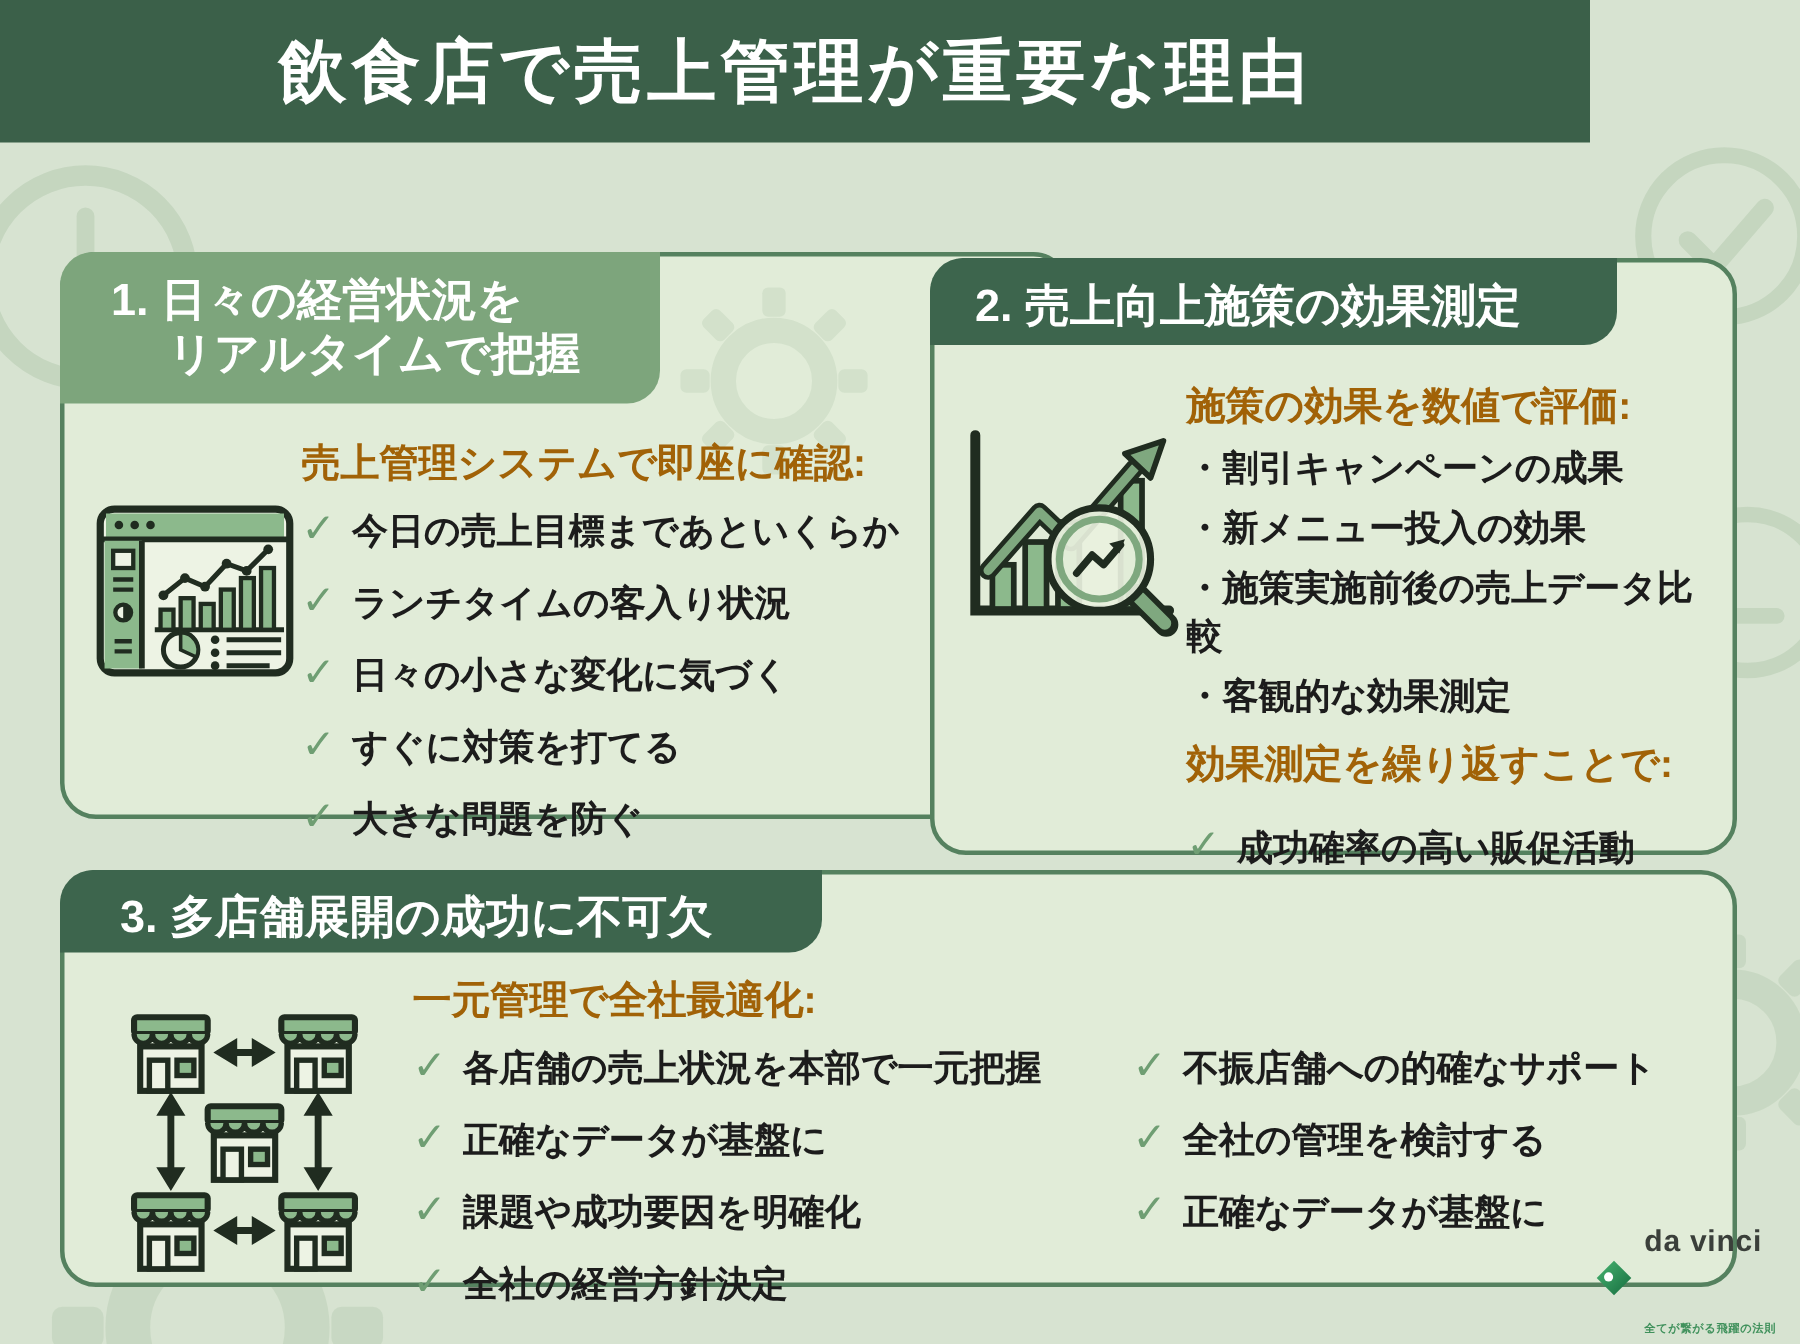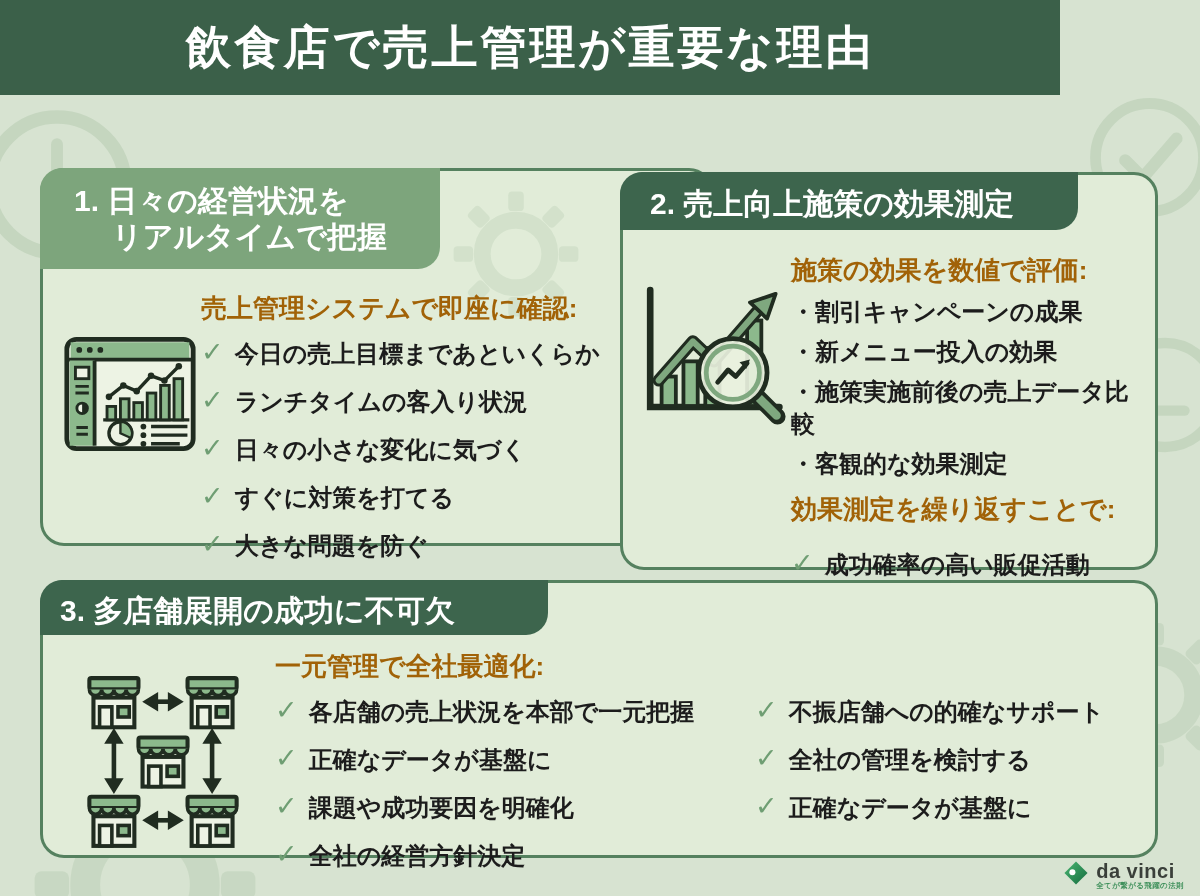--- a/index.html
+++ b/index.html
@@ -23,21 +23,21 @@
   .card2 { left:620px; top:172px; width:538px;  height:398px;border-radius:24px; }
   .card3 { left:40px;  top:580px; width:1118px; height:278px; }
 
   .badge { position:absolute; left:-3px; top:-3px; color:#fff; font-weight:800;
            border-radius:22px 0 22px 0; z-index:6; }
   .badge-light { background:#7da57c; }
   .badge-dark  { background:#3d654d; }
   .badge1 { width:400px; height:101px; font-size:30px; line-height:36px; padding:15px 0 0 34px; }
   .badge1 .line2 { margin-left:38px; }
   .badge2 { width:458px; height:58px; font-size:30px; padding:12px 0 0 30px; }
-  .badge3 { width:508px; height:55px; font-size:30px; padding:11px 0 0 20px; }
+  .badge3 { width:508px; height:55px; font-size:30px; padding:11px 0 0 40px; }
 
   .intro { font-size:26px; font-weight:800; color:#a16207; }
   li { list-style:none; display:flex; align-items:flex-start; color:#1c1c1c; font-weight:800; }
   .check { color:#6f9e73; font-weight:bold; font-size:27px; line-height:1.1; margin-right:11px; flex:0 0 auto; }
 
   
   .c1-content { position:absolute; left:0; top:112px; width:100%; display:flex; }
   .c1-icon { flex:0 0 158px; padding-left:20px; margin-top:52px; }
   .c1-text { flex:1; padding-right:8px; }
   .c1-text .intro { margin:8px 0 12px 0; }
@@ -59,21 +59,21 @@
   .c3-text .intro { margin:4px 0 12px 0; }
   .c3-cols { display:flex; }
   .c3-cols ul.left  { flex:0 0 480px; }
   .c3-cols ul li { font-size:24px; margin-bottom:16px; }
 
   
   .card-gear { position:absolute; opacity:0.32; z-index:0; }
 
   
   .brand { position:absolute; right:16px; bottom:6px; display:flex; align-items:center; gap:7px; z-index:7; }
-  .brand-text { display:flex; flex-direction:column; line-height:1.05; }
+  .brand-text { display:flex; flex-direction:column; line-height:1.05;gap:43px; }
   .brand-name { font-size:20px; color:#3a3f3a; font-weight:600; letter-spacing:0.5px; }
   .brand-tagline { font-size:7.5px; color:#40915c; font-weight:600; letter-spacing:0.4px; }
 </style>
 </head>
 <body>
 
 <div class="page">
 
   <div class="wm" style="left:-28px; top:100px;">
     <svg width="170" height="170" viewBox="0 0 100 100" fill="none" stroke="#a9c2a4">

